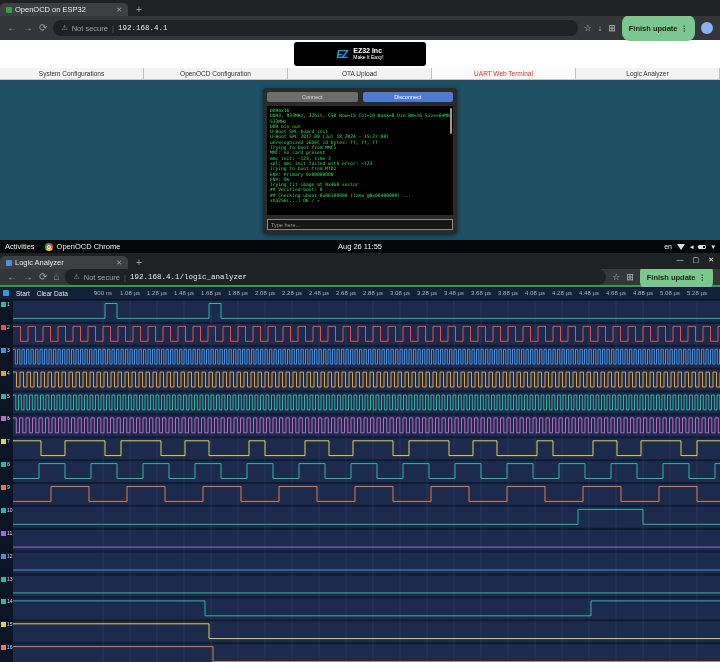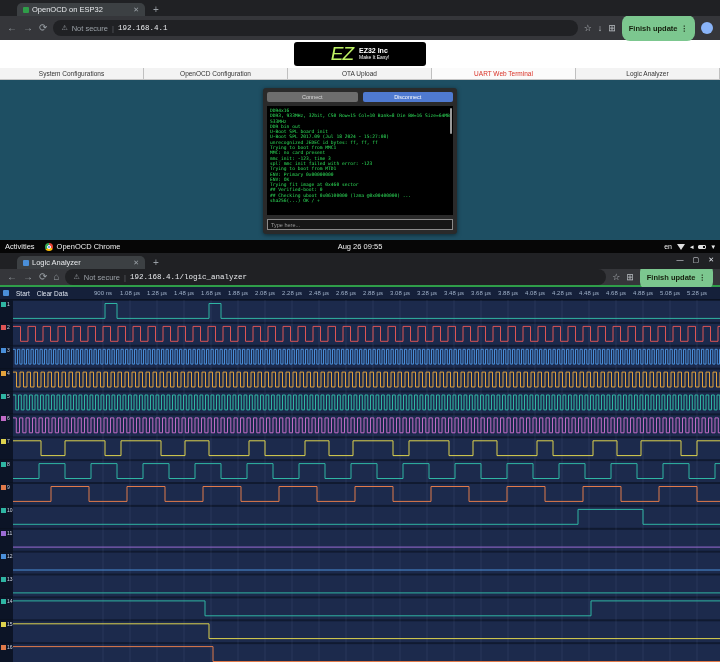--- a/index.html
+++ b/index.html
@@ -1,21 +1,21 @@
 <!DOCTYPE html>
 <html><head>
 <meta charset="utf-8">
 <style>
   *{box-sizing:border-box;margin:0;padding:0;}
   html,body{background:#000;}
   body{font-family:"Liberation Sans",sans-serif;}
   .screen{position:relative;width:720px;height:662px;overflow:hidden;background:#000;}
 
   
-  .tabstrip{height:16px;background:#202124;display:flex;align-items:flex-end;padding-left:17px;position:relative;}
+  .tabstrip{height:16px;background:#202124;display:flex;align-items:flex-end;padding-left:0;position:relative;}
   .btab{height:13px;background:#3c4043;border-radius:5px 5px 0 0;display:flex;align-items:center;gap:3px;padding:0 6px;width:128px;color:#e8eaed;font-size:7.5px;white-space:nowrap;overflow:hidden;}
   .favicon{width:6px;height:6px;border-radius:1px;flex:0 0 auto;}
   .fav-green{background:#2f9e49;}
   .fav-blue{background:#4a8fd9;}
   .tab-close{color:#9aa0a6;font-size:7px;margin-left:auto;}
   .newtab{color:#9aa0a6;font-size:10px;margin:0 0 1px 8px;}
   .winctl{position:absolute;right:6px;top:3px;display:flex;gap:9px;color:#dfe3e8;font-size:7px;}
   .toolbar{height:24px;background:#35363a;display:flex;align-items:center;padding:0 7px;gap:6px;}
   .navic{color:#9aa0a6;font-size:10px;line-height:1;}
   .omnibox{flex:1;height:16px;background:#202124;border-radius:8px;display:flex;align-items:center;padding:0 8px;gap:4px;font-size:7.5px;color:#9aa0a6;overflow:hidden;white-space:nowrap;}
@@ -23,21 +23,21 @@
   .omni-sep{color:#5f6368;}
   .omni-url{color:#e8eaed;font-family:Liberation Mono, monospace;}
   .rt-ic{color:#bdc1c6;font-size:9px;}
   .update-pill{height:26px;background:#7cc78f;color:#17210f;border-radius:8px;display:flex;align-items:center;gap:3px;font-size:7.5px;font-weight:bold;padding:0 7px;white-space:nowrap;}
   .avatar{width:12px;height:12px;border-radius:50%;background:#8ab4f8;}
 
   
   .win-top{position:absolute;top:0;left:0;width:720px;height:240px;background:#1e4f63;}
   .site-header{height:28px;background:#ffffff;display:flex;align-items:center;justify-content:center;}
   .logo-box{background:#000;border-radius:3px;height:24px;min-width:132px;display:flex;align-items:center;justify-content:center;gap:6px;padding:0 8px;}
-  .logo-ez{color:#bef264;font-weight:normal;font-style:italic;font-size:19px;letter-spacing:-1px;}
+  .logo-ez{color:#0ea5e9;font-weight:bold;font-style:italic;font-size:10px;letter-spacing:-1px;}
   .logo-texts{display:flex;flex-direction:column;line-height:1.15;}
   .logo-name{color:#fff;font-size:7px;font-weight:bold;}
   .logo-tag{color:#fff;font-size:5px;}
   .site-tabs{height:12px;display:flex;background:#e9e9e9;border-bottom:1px solid #c6c6c6;}
   .site-tab{flex:1;display:flex;align-items:center;justify-content:center;font-size:6.5px;color:#333;background:#f3f3f3;border-right:1px solid #c0c0c0;cursor:default;}
   .site-tab.active{color:#d93025;background:#fbfbfb;}
   .main-teal{height:160px;display:flex;justify-content:center;}
   .term-card{width:194px;height:146px;background:#2a2a2a;margin-top:8px;border-radius:3px;display:flex;flex-direction:column;padding:4px;box-shadow:0 1px 4px rgba(0,0,0,.5);}
   .term-btns{display:flex;gap:5px;margin-bottom:4px;}
   .tbtn{flex:1;height:10px;display:flex;align-items:center;justify-content:center;font-size:5.5px;border-radius:2px;color:#fff;}
@@ -159,21 +159,21 @@
       </div>
     </div>
   </div>
 
   <div class="taskbar">
     <span>Activities</span>
     <span class="tb-app">
       <span class="chrome-ic"></span>
       <span>OpenOCD Chrome</span>
     </span>
-    <span class="tb-clock">Aug 26 09:55</span>
+    <span class="tb-clock">Aug 26 11:55</span>
     <span class="tb-right">
       <span>en</span>
       <span class="wifi-ic"></span>
       <span>◂</span>
       <span class="batt-ic"></span>
       <span>▾</span>
     </span>
   </div>
 
   <div class="win-bot">

